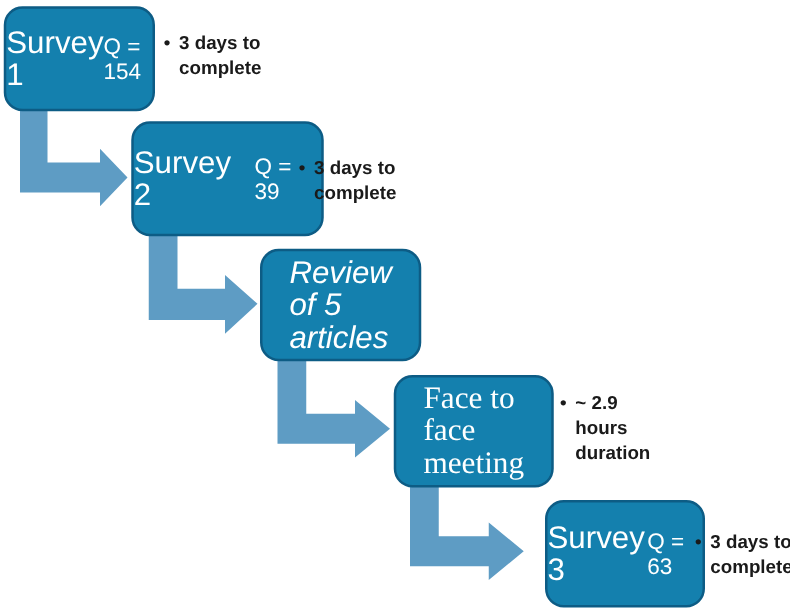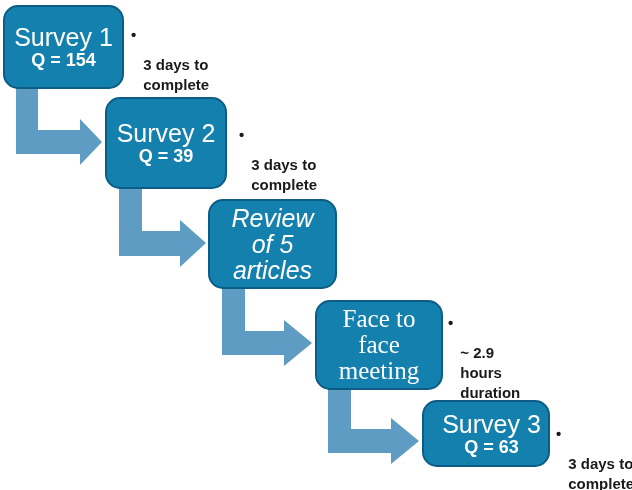--- a/index.html
+++ b/index.html
@@ -19,60 +19,60 @@
   }
   .arrow { fill: var(--arrow-fill, #5E9CC4); }
   .step-box {
     position: absolute;
     z-index: 2;
     background: var(--box-fill, #1480AE);
     border: 2px solid var(--box-border, #0D5C85);
     border-radius: 15px;
     box-sizing: border-box;
     display: flex;
-    flex-direction: column;
+    flex-direction: row;
     align-items: center;
     justify-content: center;
-    text-align: center;
+    text-align: left;
   }
   .box-title {
     color: var(--text-on-box, #ffffff);
     font-size: 25px;
     line-height: 26px;
     font-weight: 400;
     white-space: pre-line;
   }
   .box-subtitle {
     color: var(--text-on-box, #ffffff);
     font-size: 18px;
     line-height: 20px;
-    font-weight: 700;
+    font-weight: 400;
     white-space: pre-line;
   }
   .note {
     position: absolute;
     z-index: 2;
     display: flex;
     align-items: flex-start;
     color: var(--annotation-text, #1A1A1A);
     font-size: 15px;
     line-height: 20px;
     font-weight: 700;
   }
   .note .bullet {
     margin-right: 7px;
     font-size: 15px;
     line-height: 20px;
   }
-  .note .note-text { white-space: pre-line; margin-top: 30px; }
+  .note .note-text { white-space: pre-line; }
   #box-1 { left: 3px;   top: 5px;   width: 121px; height: 84px; }
-  #box-2 { left: 105px; top: 97px;  width: 122px; height: 92px; }
+  #box-2 { left: 105px; top: 97px;  width: 154px; height: 92px; }
   #box-3 { left: 208px; top: 199px; width: 129px; height: 90px; font-style: italic; }
   #box-4 { left: 315px; top: 300px; width: 128px; height: 90px; font-family: Liberation Serif, serif; }
-  #box-5 { left: 422px; top: 400px; width: 128px; height: 67px; padding-left: 11px; }
+  #box-5 { left: 436px; top: 400px; width: 128px; height: 86px; }
   #note-1 { left: 131px; top: 25px;  width: 100px; }
   #note-2 { left: 239px; top: 125px; width: 100px; }
   #note-4 { left: 448px; top: 313px; width: 100px; }
   #note-5 { left: 556px; top: 424px; width: 76px; }
 </style>
 </head>
 <body>
 
 <div id="canvas">
 

